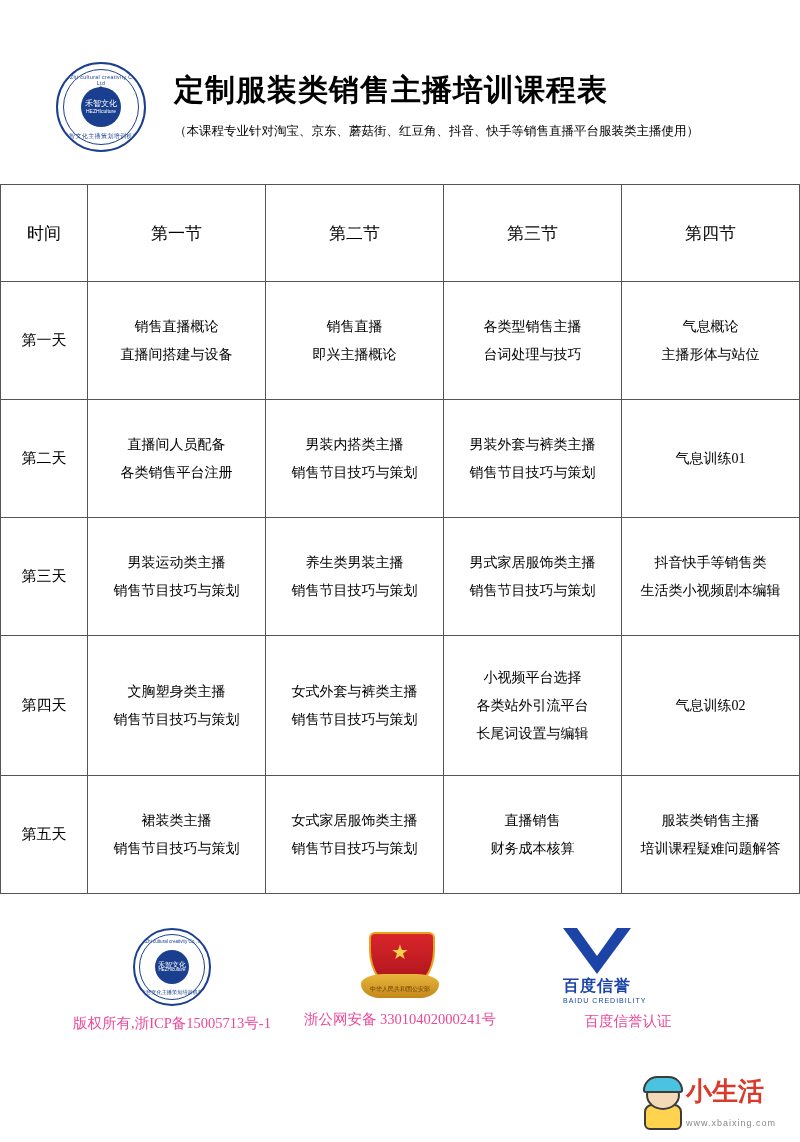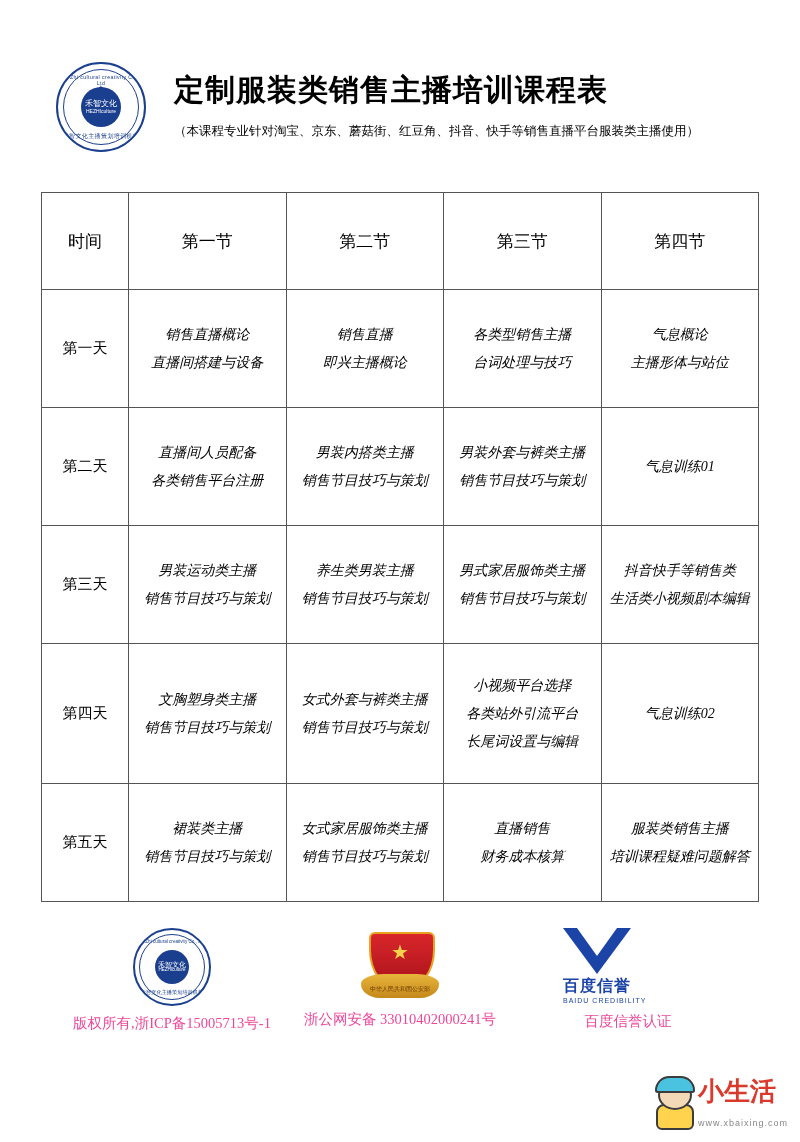--- a/index.html
+++ b/index.html
@@ -100,22 +100,22 @@
   .doc-subtitle {
     margin-top: 12px;
     font-size: 12.5px;
     color: #000000;
     letter-spacing: 0px;
     white-space: nowrap;
   }
 
   
   .table-wrap {
-    margin: 40px auto 0 auto;
-    width: 718px;
+    margin: 32px auto 0 auto;
+    width: 800px;
   }
   table.schedule {
     border-collapse: collapse;
     width: 100%;
     table-layout: fixed;
   }
   table.schedule td,
   table.schedule th {
     border: 1px solid #555555;
     text-align: center;
@@ -132,21 +132,20 @@
   table.schedule .col-time { width: 78px; }
   table.schedule tbody td.daycell {
     font-size: 15px;
   }
   table.schedule tbody tr { height: 118px; }
   table.schedule tbody tr.tall { height: 140px; }
   .cellline {
     display: block;
     line-height: 2.0;
     white-space: nowrap;
-    font-style: italic;
   }
 
   
   .footer {
     position: absolute;
     left: 0;
     right: 0;
     top: 928px;
     height: 140px;
   }
@@ -287,21 +286,21 @@
   .baidu-mark .bm-en {
     font-size: 7px;
     color: #1b44a6;
     letter-spacing: 1px;
     font-family: "Liberation Sans", sans-serif;
   }
 
   
   .watermark {
     position: absolute;
-    right: 12px;
+    right: 24px;
     bottom: 14px;
     display: flex;
     align-items: center;
   }
   .wm-mascot {
     width: 42px;
     height: 50px;
     position: relative;
     margin-right: 4px;
   }

